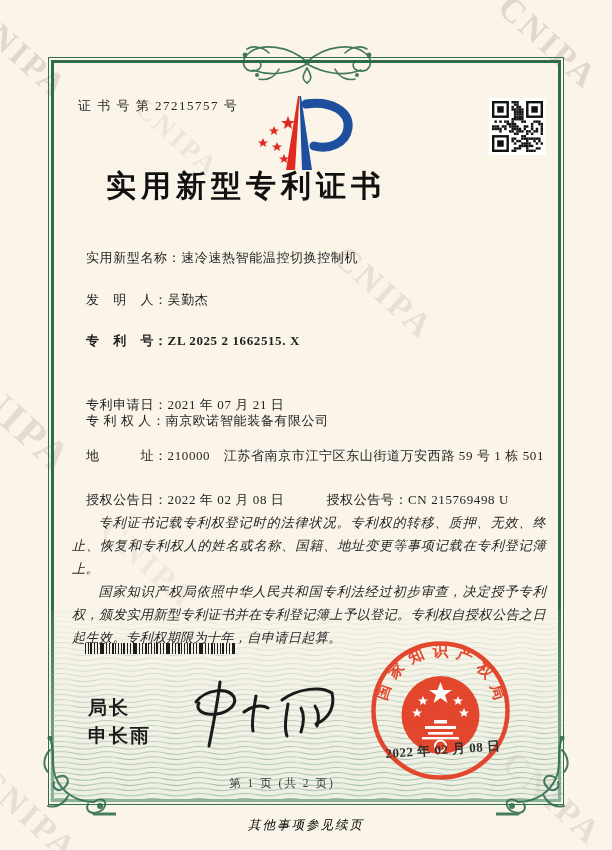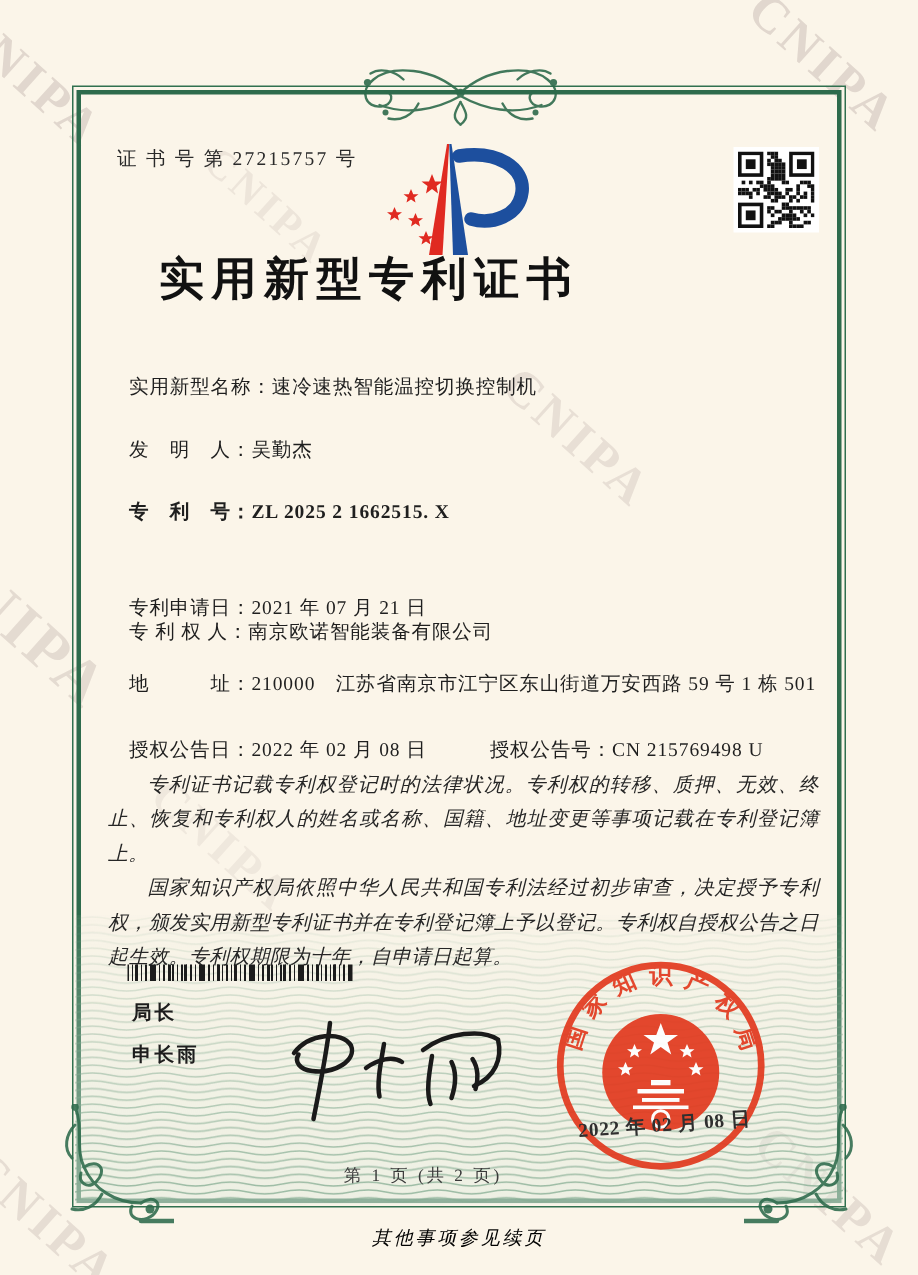--- a/index.html
+++ b/index.html
@@ -55,21 +55,21 @@
   }
   .paras p{margin:0;text-indent:2em;}
   
   .barcode{
     left:85px;top:643px;width:150px;height:11px;
     background:
       repeating-linear-gradient(90deg,#1c1c1c 0 1px,transparent 1px 3px),
       repeating-linear-gradient(90deg,transparent 0 5px,#1c1c1c 5px 7px,transparent 7px 11px);
   }
   
-  .signer{left:88px;top:662px;font-size:13px;font-weight:bold;color:#1d1d1d;line-height:28px;letter-spacing:2px;font-family:Liberation Mono, monospace;}
+  .signer{left:88px;top:694px;font-size:19px;font-weight:bold;color:#1d1d1d;line-height:28px;letter-spacing:2px;}
   .signature{left:180px;top:676px;}
   
   .sealwrap{left:368px;top:638px;width:145px;height:145px;}
   .seal-char{font-size:15.5px;font-weight:bold;fill:#e23b20;text-anchor:middle;font-family:"Liberation Serif",serif;}
   .seal-date{
     left:372px;top:741px;width:142px;text-align:center;
     font-size:13px;font-weight:bold;color:#2f2f2f;transform:rotate(-4deg);letter-spacing:.5px;
   }
   
   .page-foot{left:0;top:776px;width:564px;text-align:center;font-size:11.5px;color:#3a3a3a;letter-spacing:2px;}

